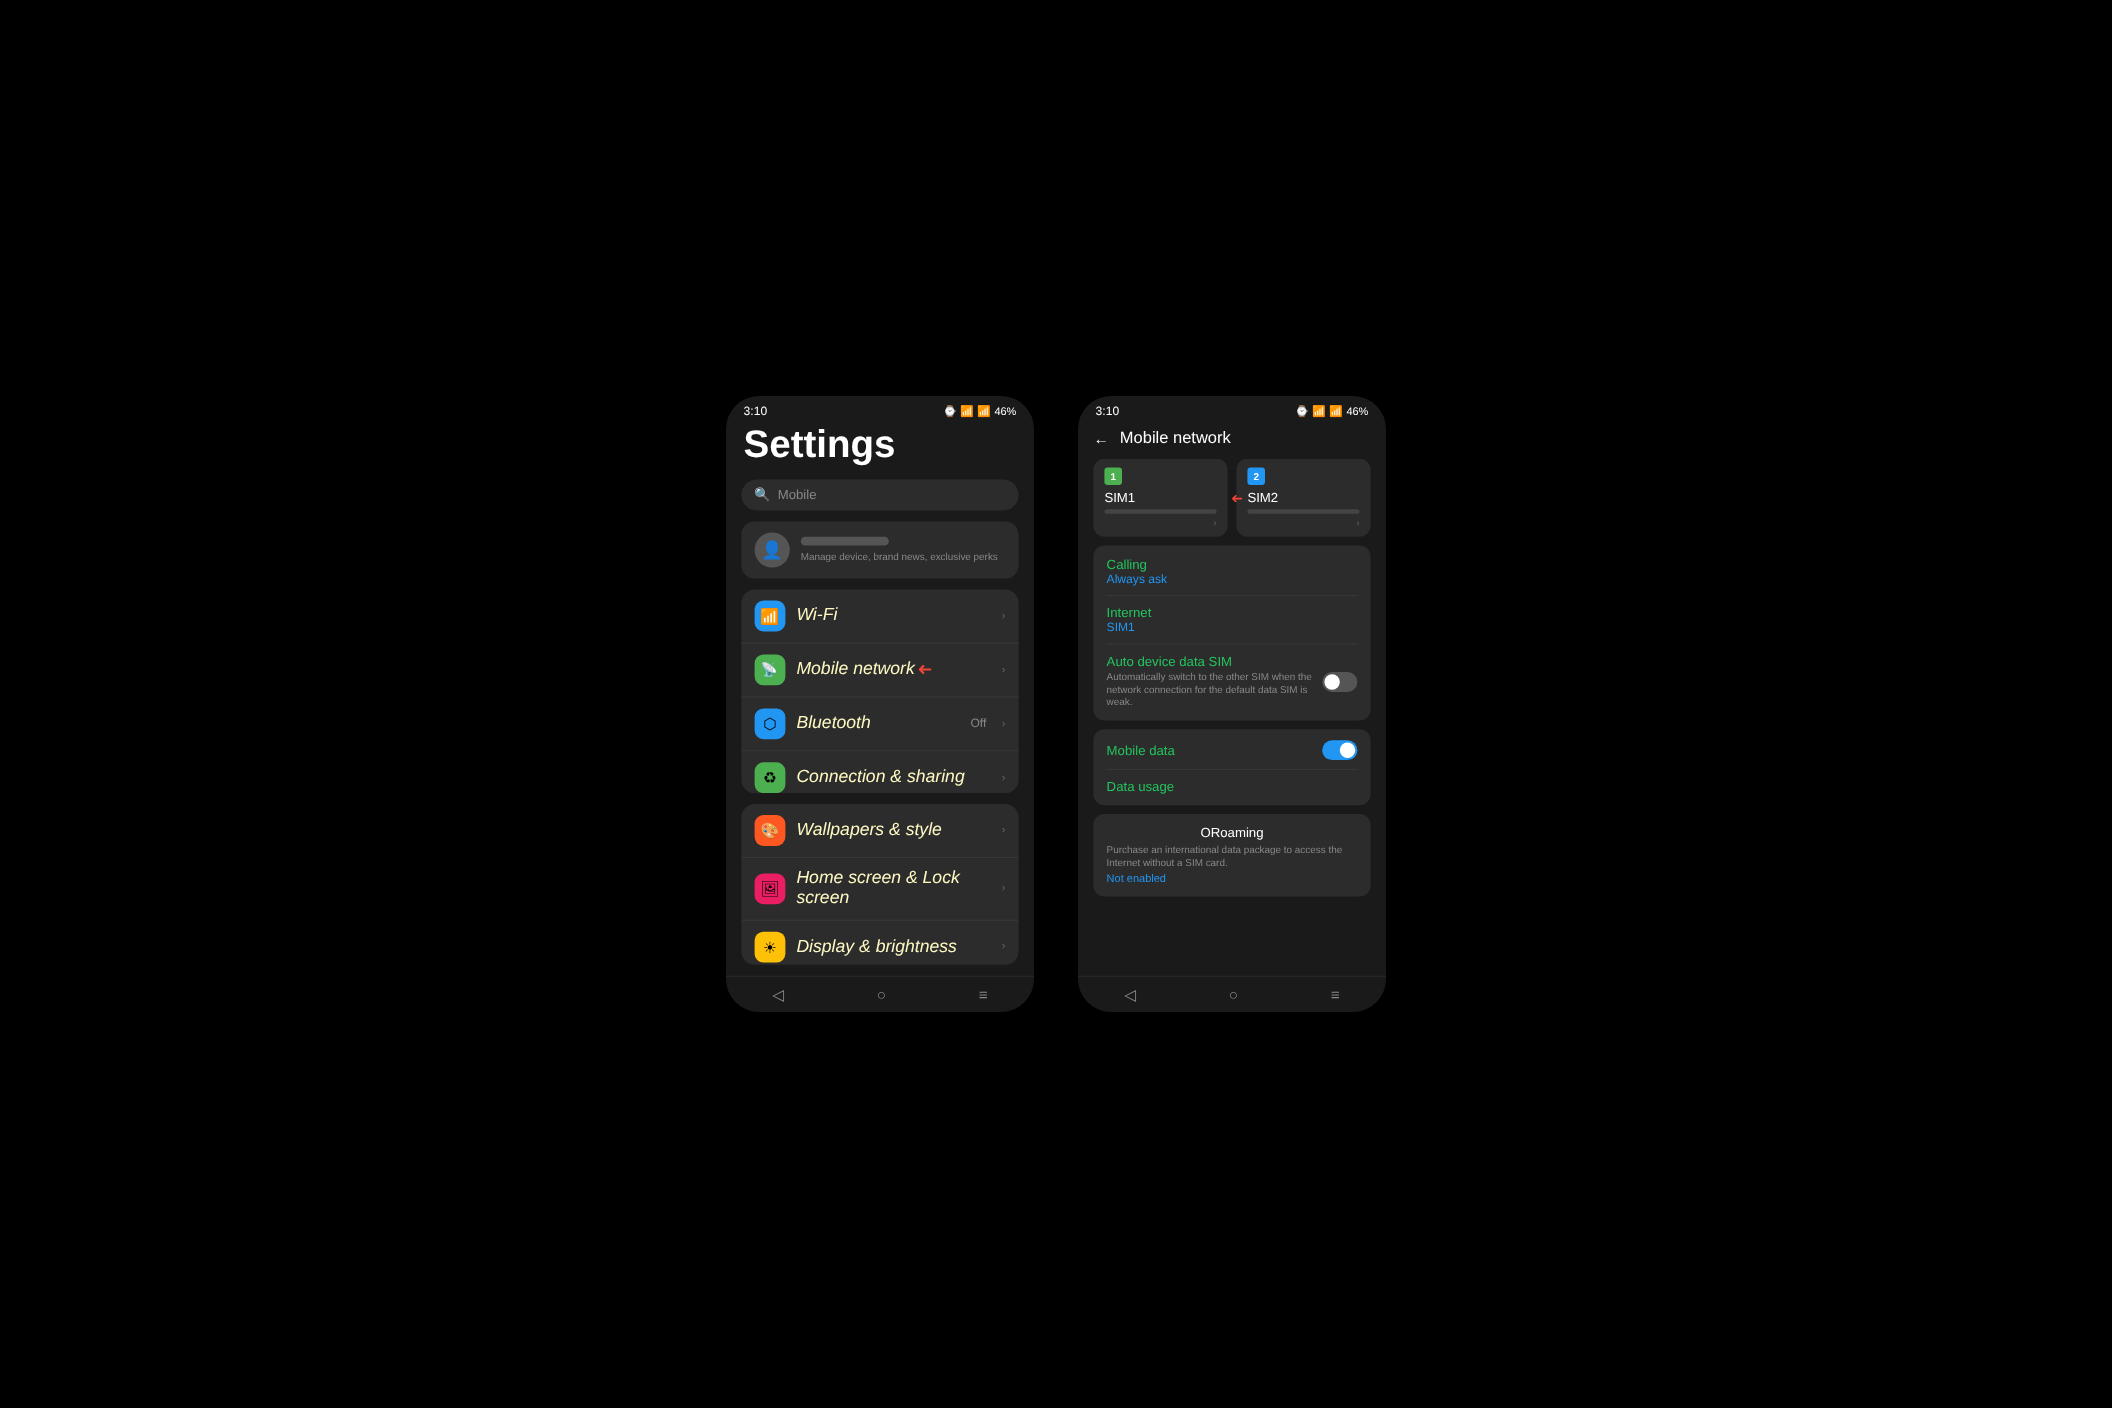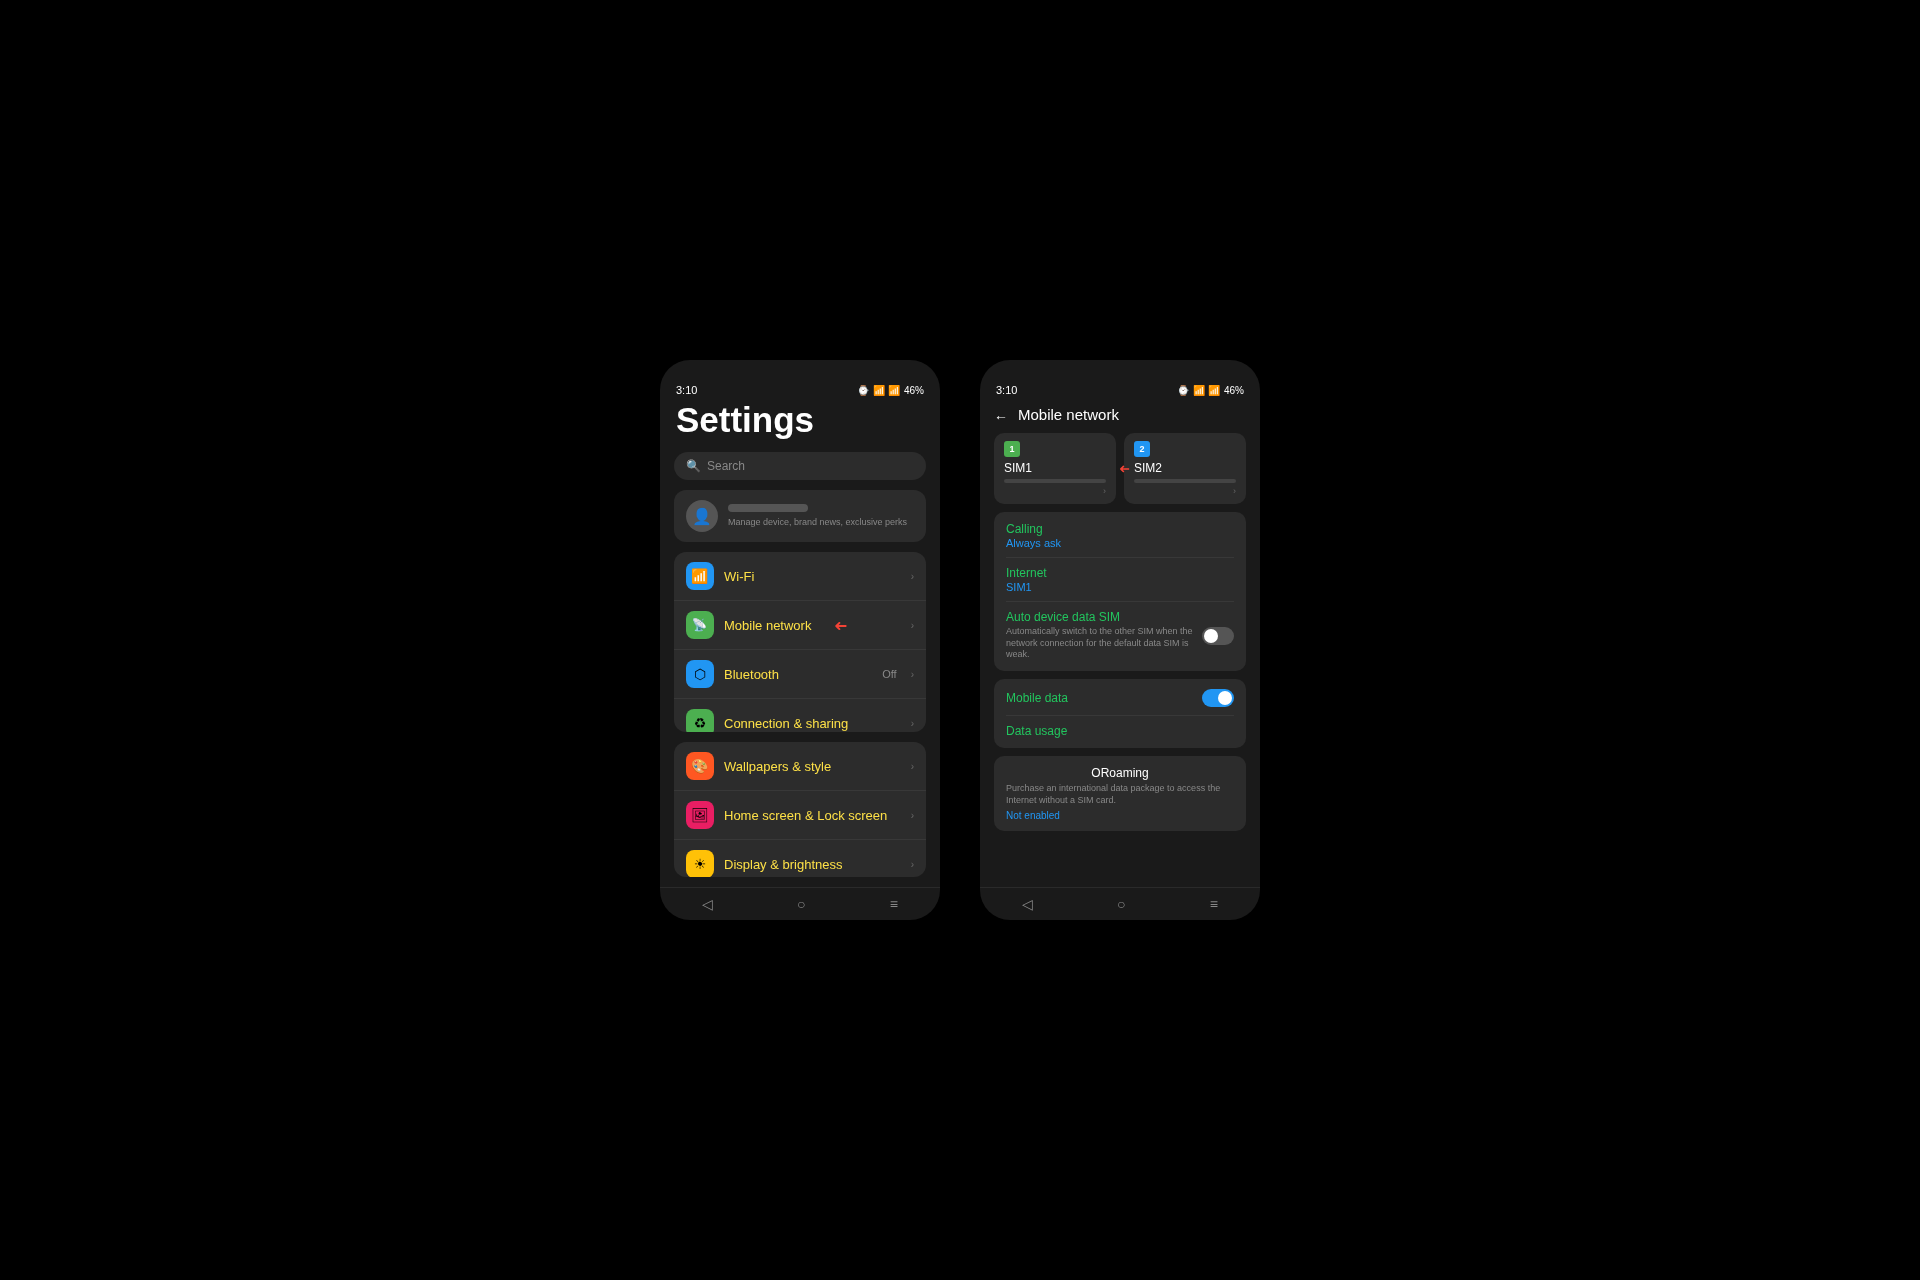--- a/index.html
+++ b/index.html
@@ -24,21 +24,21 @@
       display: flex;
       flex-direction: column;
       position: relative;
     }
 
     
     .status-bar {
       display: flex;
       justify-content: space-between;
       align-items: center;
-      padding: 24px 16px 4px;
+      padding: 8px 16px 4px;
       color: #fff;
       font-size: 11px;
       font-weight: 500;
     }
     .status-icons {
       display: flex;
       align-items: center;
       gap: 3px;
       font-size: 10px;
     }
@@ -148,22 +148,23 @@
     .icon-wifi { background: #2196F3; }
     .icon-mobile { background: #4CAF50; }
     .icon-bluetooth { background: #2196F3; }
     .icon-sharing { background: #4CAF50; }
     .icon-wallpaper { background: #FF5722; }
     .icon-homescreen { background: #E91E63; }
     .icon-display { background: #FFC107; }
 
     .item-label {
       flex: 1;
-      color: #fde047;
-      font-size: 13px;
+      color: #fef9c3;
+      font-size: 16px;
+      font-style: italic;
     }
     .item-value {
       color: #888;
       font-size: 11px;
       margin-right: 4px;
     }
     .chevron {
       color: #666;
       font-size: 10px;
     }
@@ -366,21 +367,21 @@
       <span>📶</span>
       <span>46%</span>
     </div>
   </div>
 
   <div class="settings-screen">
     <div class="settings-title">Settings</div>
 
     <div class="search-bar">
       <span class="search-icon-svg">🔍</span>
-      <span>Search</span>
+      <span>Mobile</span>
     </div>
 
     <div class="profile-card">
       <div class="avatar-circle">👤</div>
       <div class="profile-text">
         <div class="profile-name-bar"></div>
         <div class="profile-sub">Manage device, brand news, exclusive perks</div>
       </div>
     </div>
 

